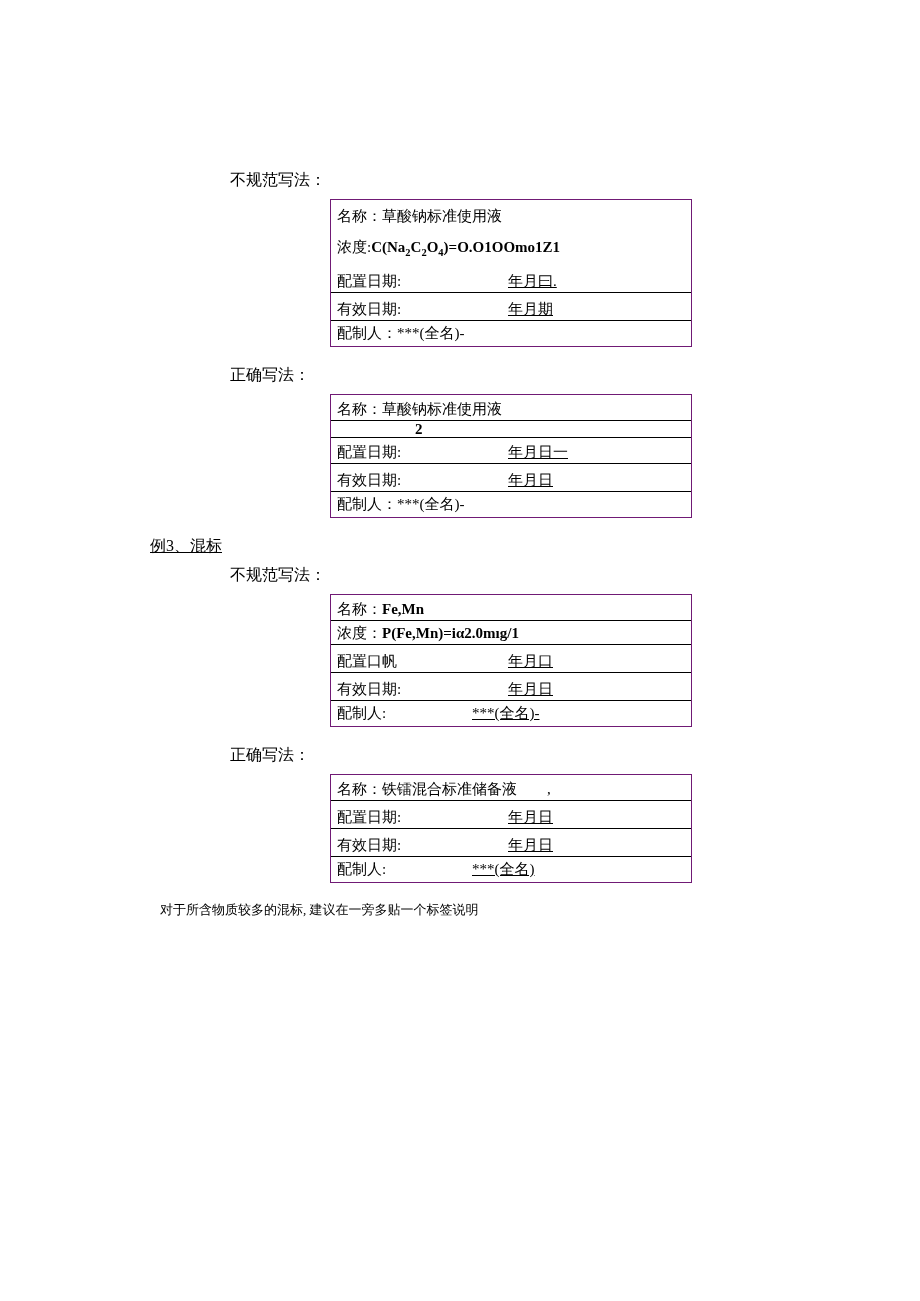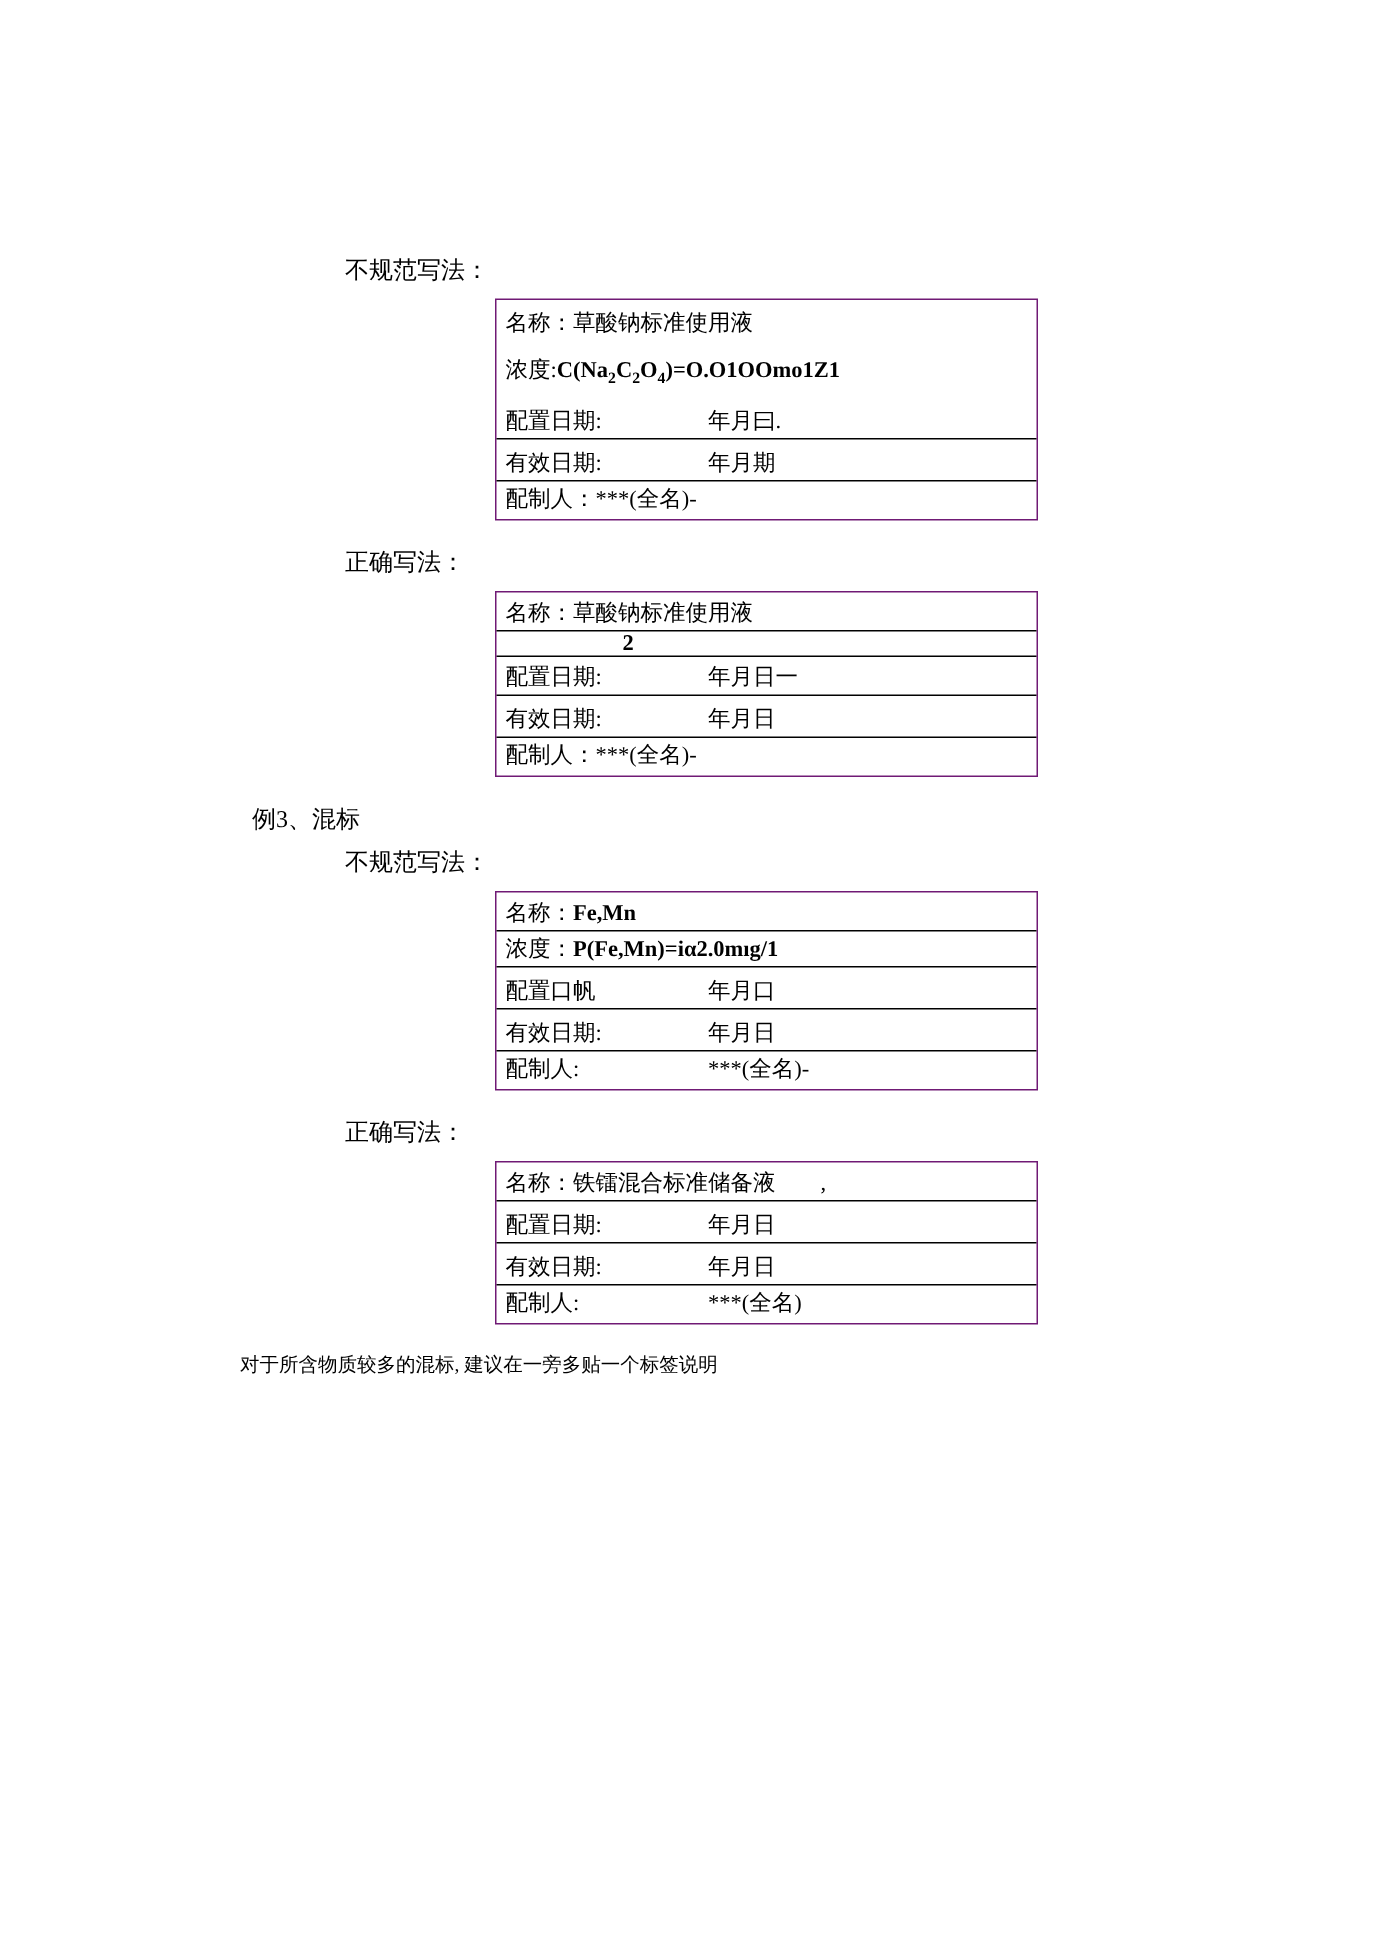--- a/index.html
+++ b/index.html
@@ -12,49 +12,51 @@
     color: #000;
   }
   .page {
     padding: 170px 150px 0 150px;
   }
   .indent-1 {
     margin-left: 80px;
     margin-bottom: 8px;
   }
   .indent-hdr {
-    margin-left: 18px;
+    margin-left: 0;
     margin-bottom: 8px;
+    text-decoration: underline;
   }
   .label-box {
     border: 1px solid #701a75;
     width: 360px;
     margin-left: 180px;
     margin-bottom: 18px;
     font-size: 15px;
   }
   .row {
     padding: 2px 6px 2px 6px;
     line-height: 1.4;
   }
   .row-ul {
     padding: 2px 6px 0 6px;
     border-bottom: 1px solid #000;
     line-height: 1.4;
+    gap: 36px;
   }
   .row-spaced {
     padding: 8px 6px 8px 6px;
   }
   .bold { font-weight: bold; }
   sub { font-size: 0.7em; vertical-align: sub; }
   .col2 {
     display: flex;
   }
   .col2 .left { flex: 0 0 135px; }
-  .col2 .right { flex: 1; }
+  .col2 .right { flex: 1; text-decoration: underline; }
   .footer-note {
     font-size: 13px;
     margin-left: 10px;
     margin-top: 4px;
   }
   .frac-wrap {
     padding: 4px 6px 0 6px;
   }
   .fraction-line {
     border-bottom: 1px solid #000;

